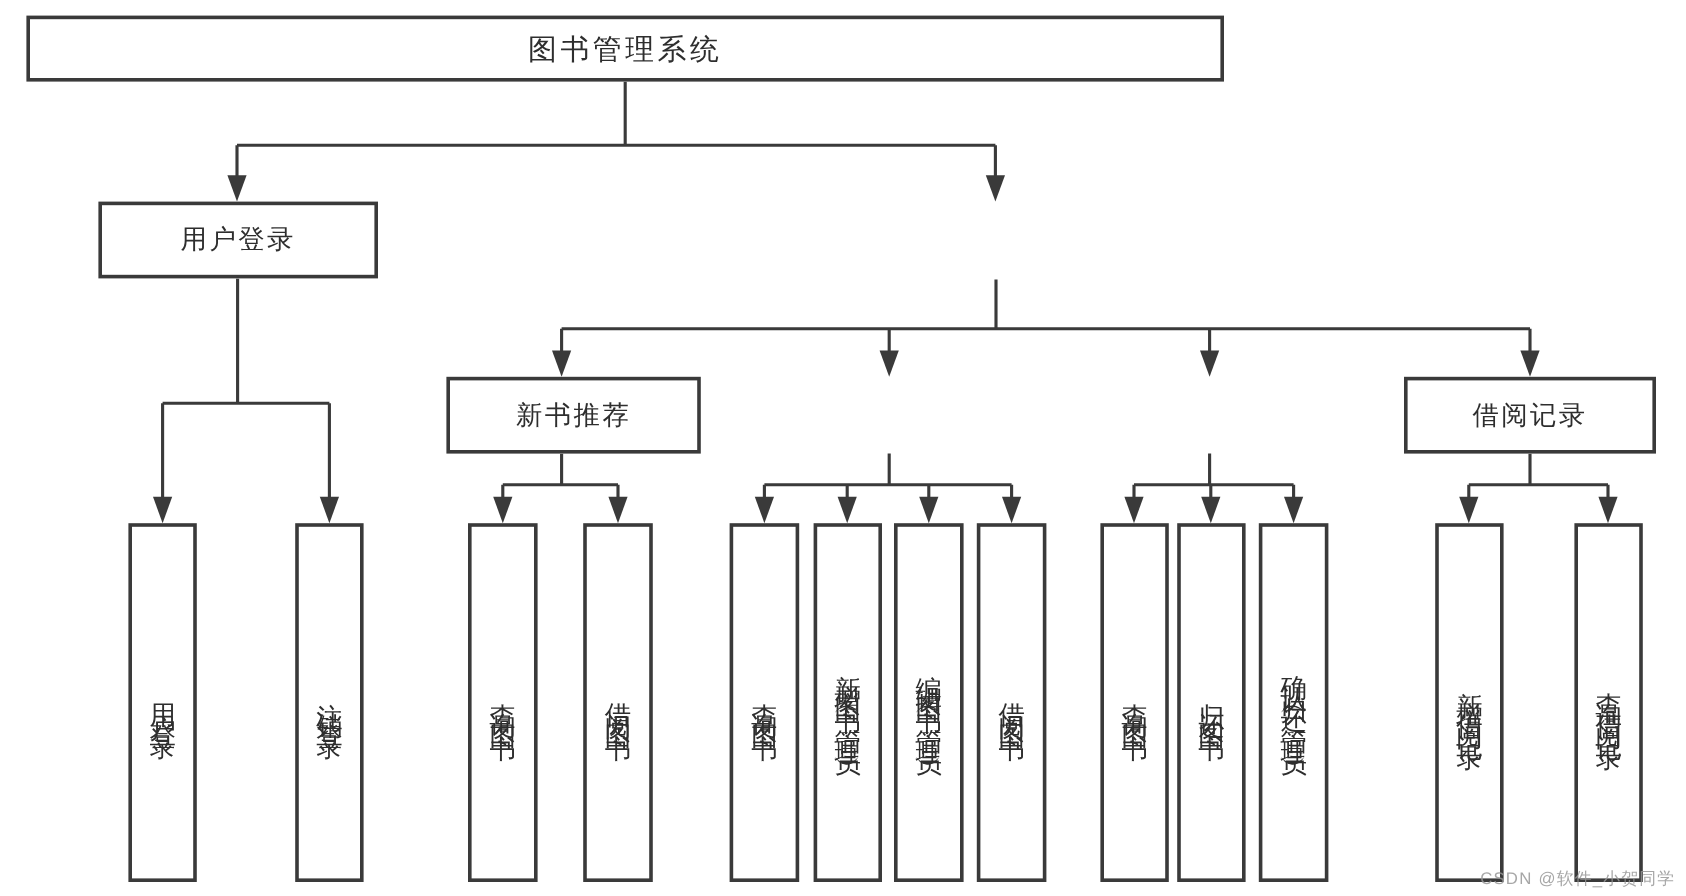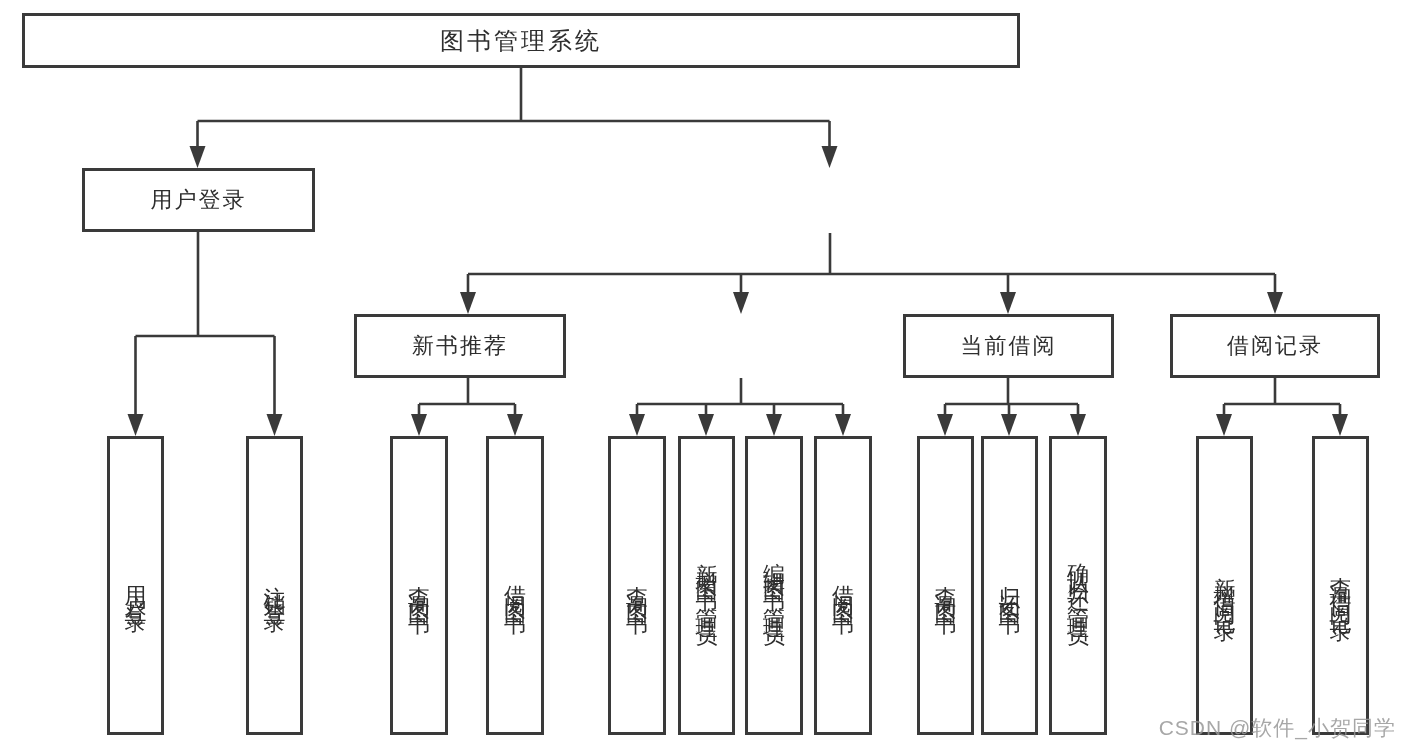--- a/index.html
+++ b/index.html
@@ -14,21 +14,21 @@
   .node.h span{font-size:22px;letter-spacing:2px;white-space:nowrap;}
   .node.root span{font-size:24px;letter-spacing:3px;}
   .node.v span{
     writing-mode:vertical-rl;text-orientation:mixed;
     font-size:22px;line-height:1;letter-spacing:9px;
   }
   svg.connectors{position:absolute;left:0;top:0;z-index:1;}
   svg.connectors path{stroke:#3a3a3a;stroke-width:2.6;fill:none;}
   svg.connectors polygon{fill:#3a3a3a;stroke:none;}
   .watermark{
-    position:absolute;right:9px;bottom:5px;font-size:21px;
+    position:absolute;right:9px;bottom:5px;font-size:14px;
     color:rgba(152,152,152,0.85);z-index:5;white-space:nowrap;letter-spacing:1px;
   }
 </style>
 </head>
 <body>
 
 <div class="stage">
 
   <svg class="connectors" width="1405" height="747">
     <g>
@@ -74,25 +74,22 @@
   </svg>
 
   <div class="node h root" style="left:22px;top:13px;width:998px;height:55px">
     <span>图书管理系统</span>
   </div>
 
   <div class="node h" style="left:82px;top:168px;width:233px;height:64px">
     <span>用户登录</span>
   </div>
 
-  <div class="node h" style="left:354px;top:314px;width:212px;height:64px">
+  <div class="node h" style="left:372px;top:314px;width:212px;height:64px">
     <span>新书推荐</span>
-  </div>
-  <div class="node h" style="left:903px;top:314px;width:211px;height:64px">
-    <span>当前借阅</span>
   </div>
   <div class="node h" style="left:1170px;top:314px;width:210px;height:64px">
     <span>借阅记录</span>
   </div>
 
   <div class="node v" style="left:107px;top:436px;width:57px;height:299px">
     <span>用户登录</span>
   </div>
   <div class="node v" style="left:246px;top:436px;width:57px;height:299px">
     <span>注销登录</span>

